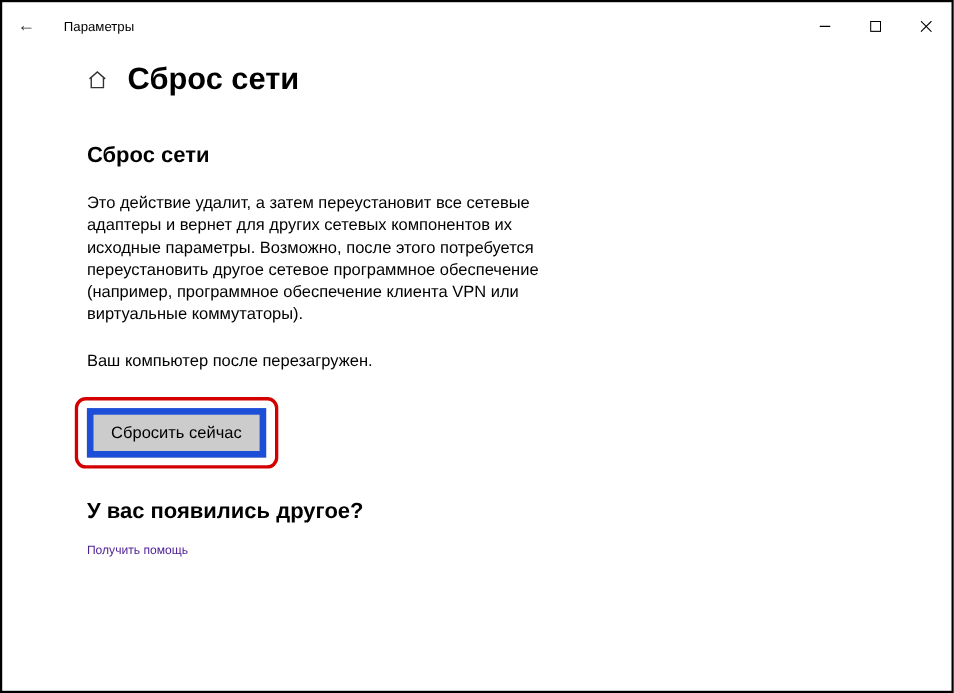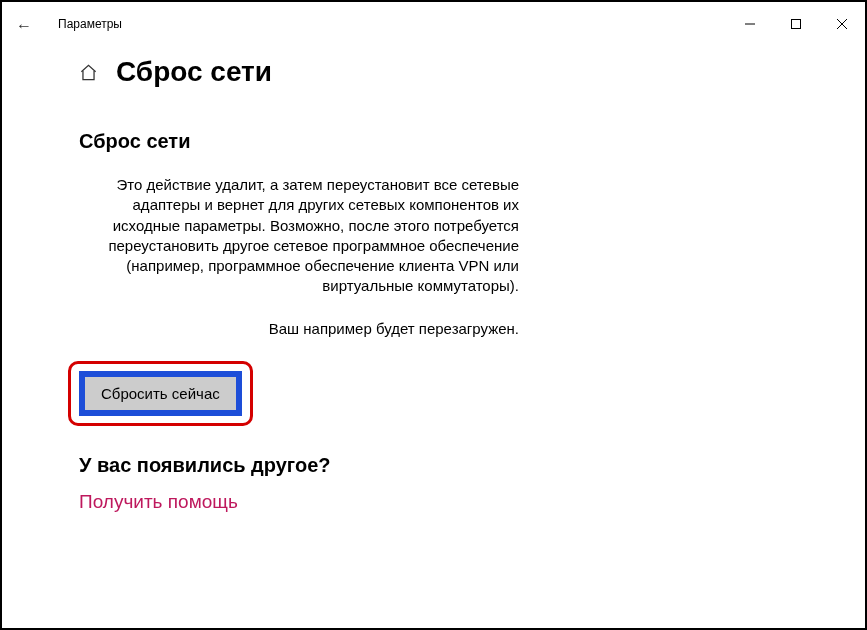--- a/index.html
+++ b/index.html
@@ -79,21 +79,20 @@
       font-weight: 600;
       color: #000;
       margin-bottom: 22px;
     }
     .body-text {
       font-size: 15px;
       color: #000;
       line-height: 1.35;
       max-width: 440px;
       margin-bottom: 22px;
-      text-align: right;
     }
     .reset-button-wrap {
       display: inline-block;
       border: 3px solid #d40000;
       border-radius: 10px;
       padding: 7px 8px;
       margin-bottom: 28px;
       margin-left: -11px;
     }
     .reset-button {
@@ -104,22 +103,22 @@
       cursor: pointer;
       color: #000;
     }
     .help-heading {
       font-size: 20px;
       font-weight: 600;
       color: #000;
       margin-bottom: 14px;
     }
     .help-link {
-      font-size: 19px;
-      color: #be185d;
+      font-size: 11px;
+      color: #4c1d95;
       cursor: pointer;
     }
   </style>
 </head>
 <body>
 
 <div class="titlebar">
   <div class="titlebar-left">
     <span class="back-arrow">←</span>
     <span class="window-title">Параметры</span>
@@ -152,21 +151,21 @@
         <path d="M5 10 V21 H19 V10"></path>
       </svg>
     </span>
     <h1 class="page-title">Сброс сети</h1>
   </div>
 
   <h2 class="section-heading">Сброс сети</h2>
 
   <p class="body-text">Это действие удалит, а затем переустановит все сетевые адаптеры и вернет для других сетевых компонентов их исходные параметры. Возможно, после этого потребуется переустановить другое сетевое программное обеспечение (например, программное обеспечение клиента VPN или виртуальные коммутаторы).</p>
 
-  <p class="body-text">Ваш например будет перезагружен.</p>
+  <p class="body-text">Ваш компьютер после перезагружен.</p>
 
   <div class="reset-button-wrap">
     <button class="reset-button">Сбросить сейчас</button>
   </div>
 
   <h2 class="help-heading">У вас появились другое?</h2>
   <span class="help-link">Получить помощь</span>
 </div>
 
 </body></html>

